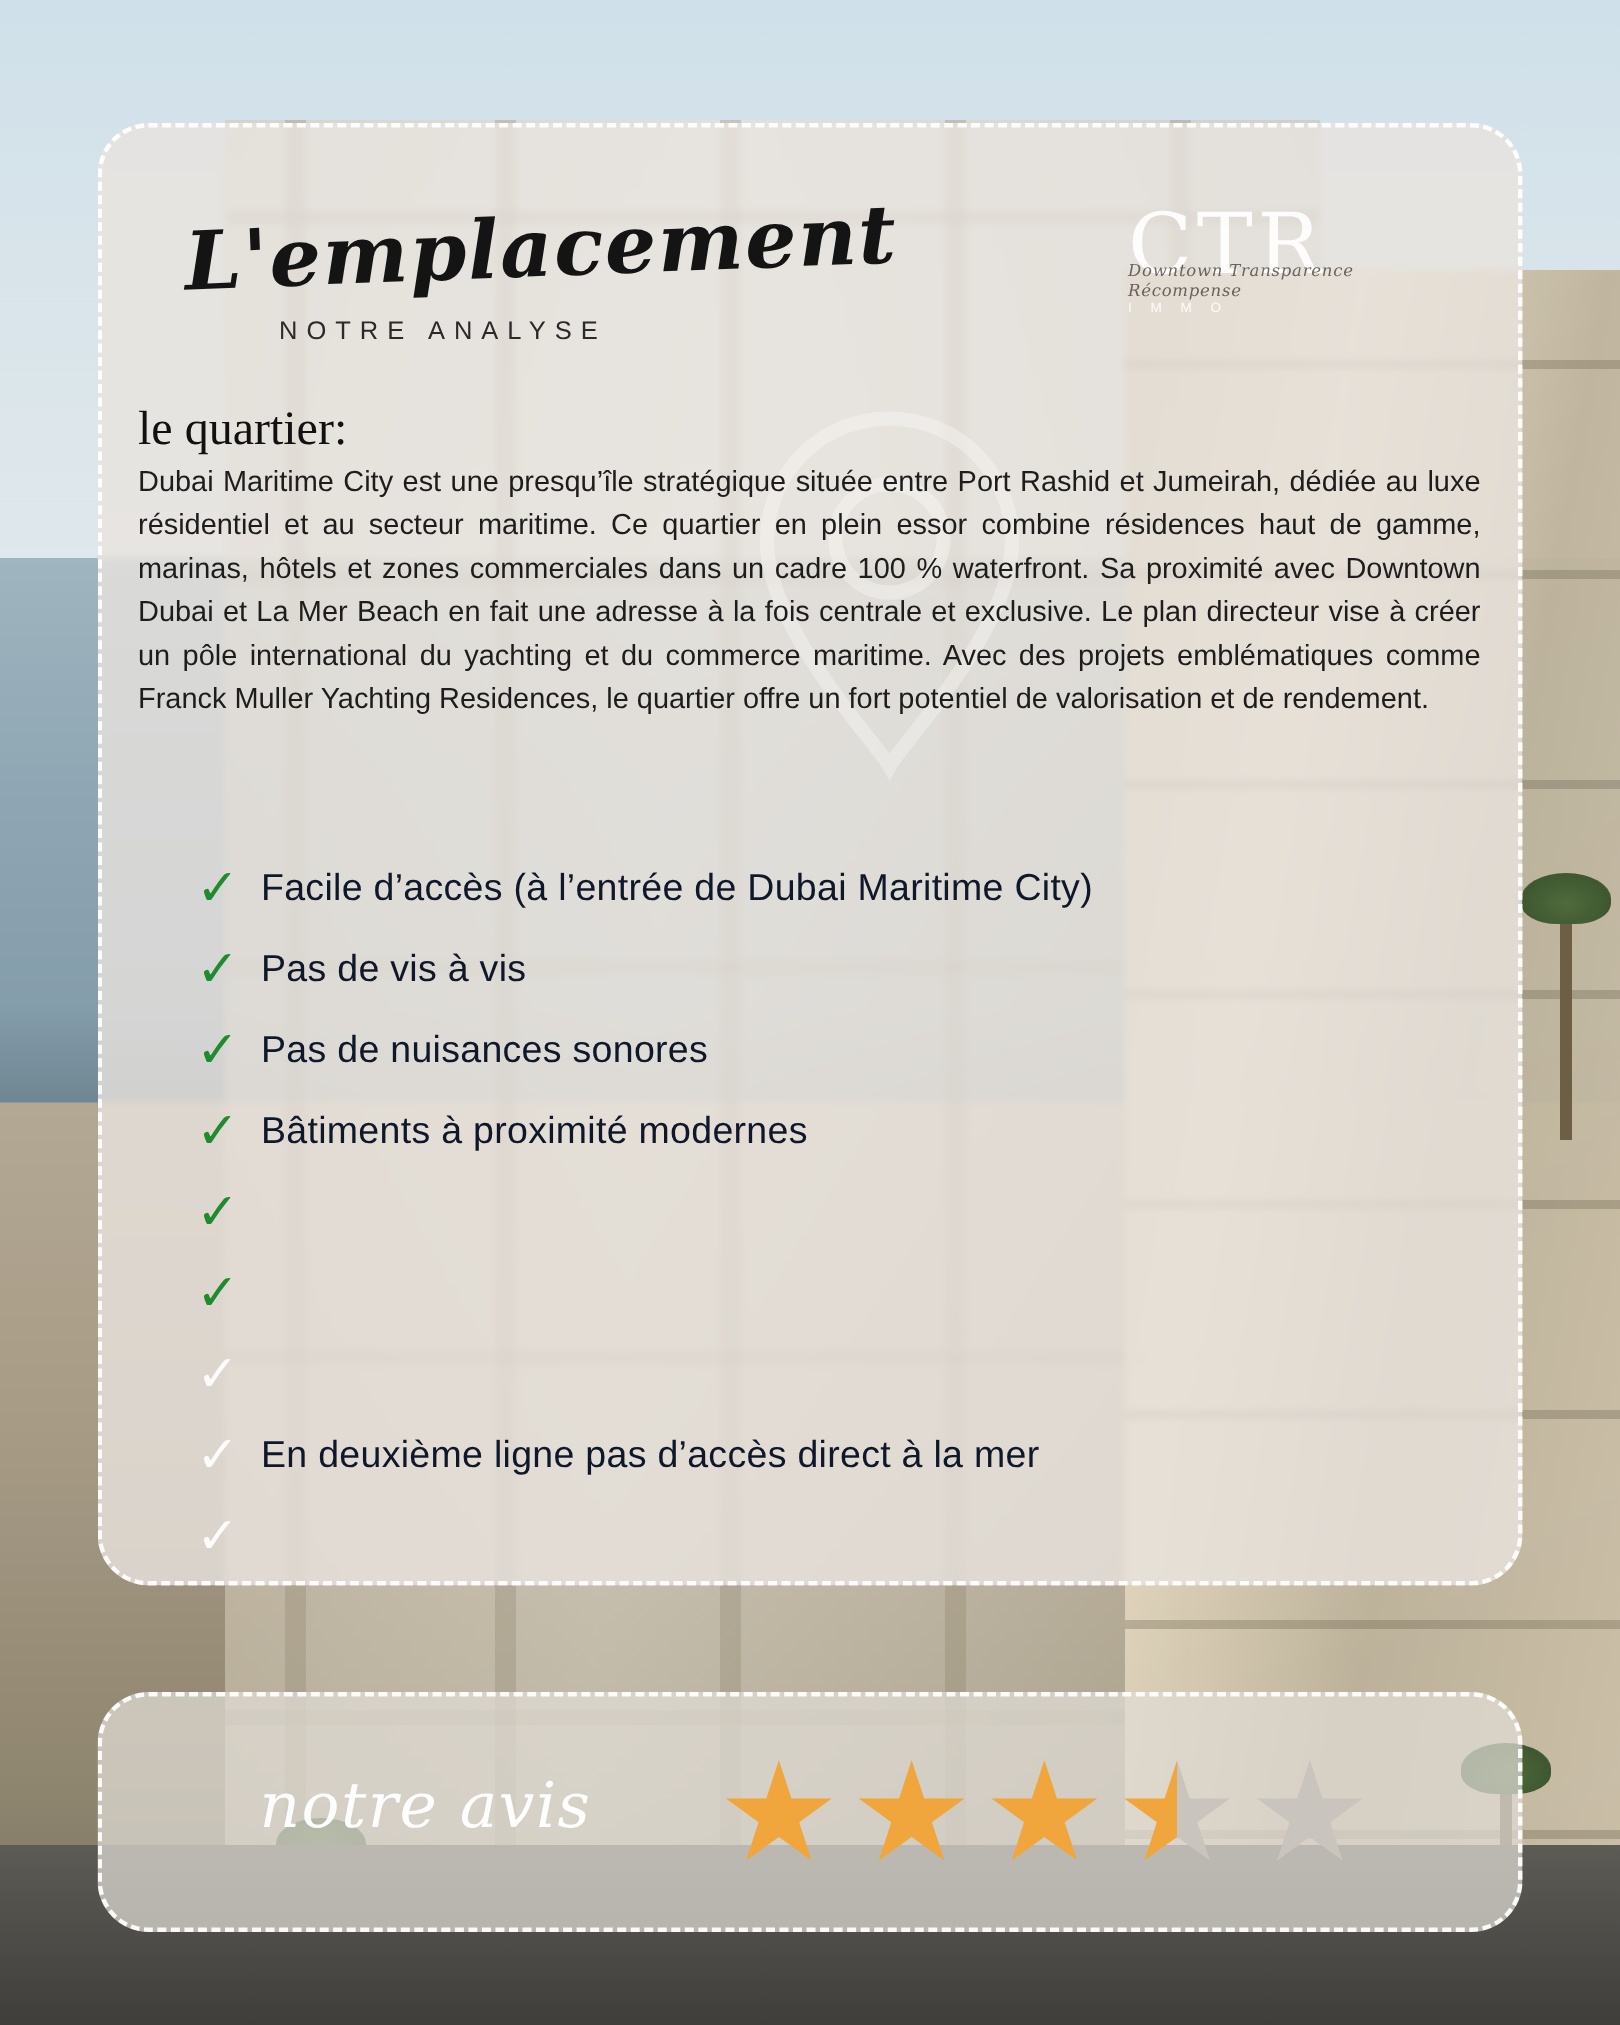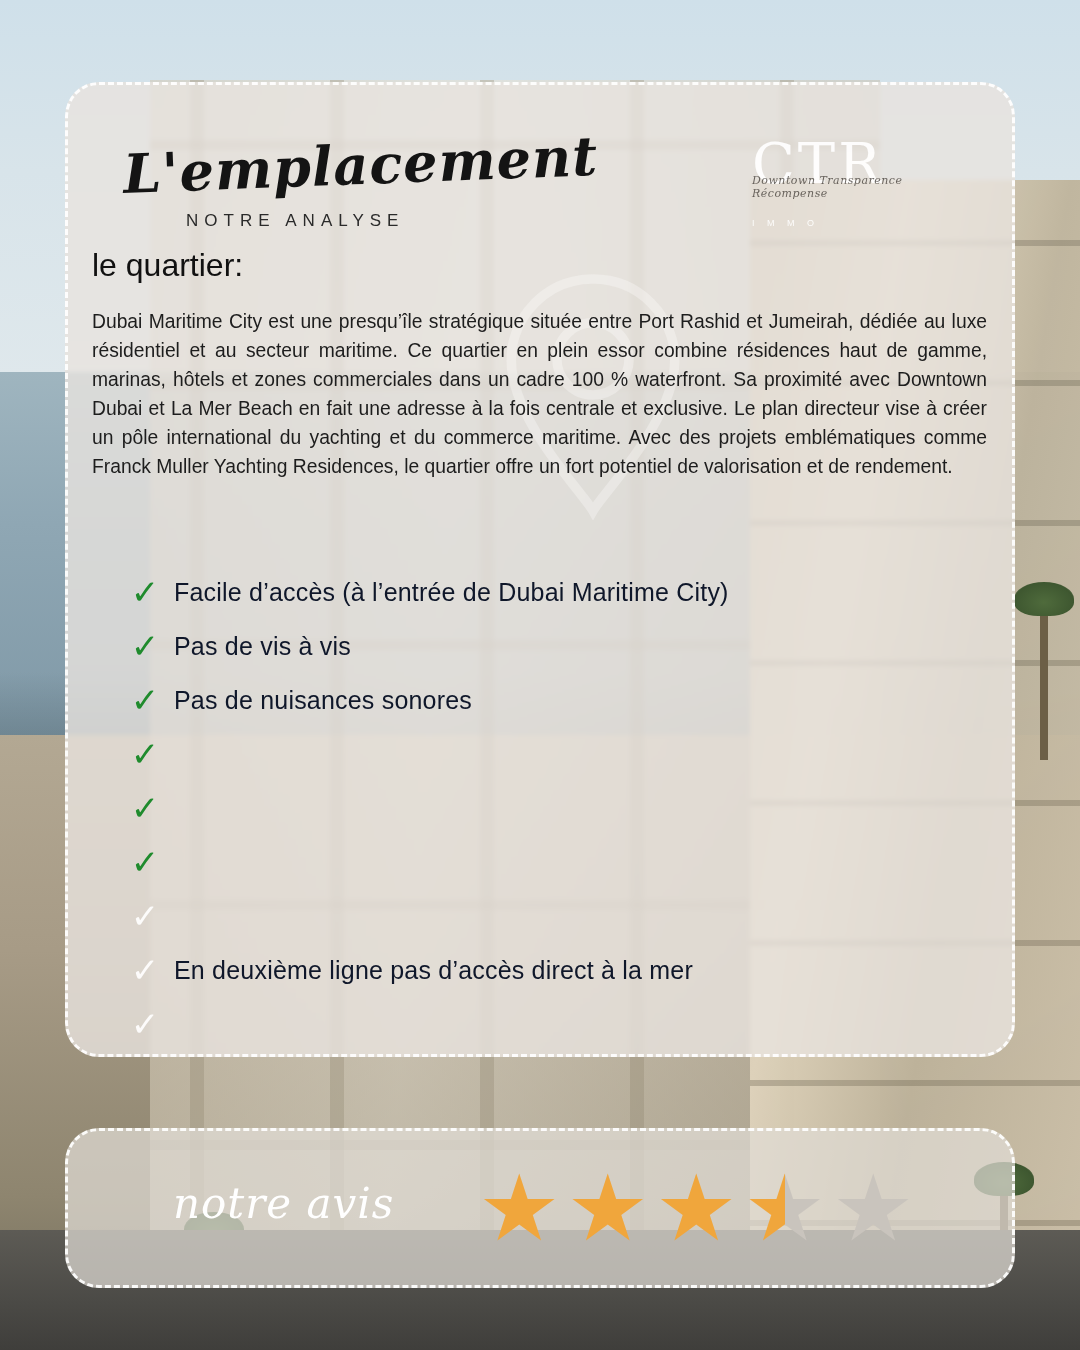--- a/index.html
+++ b/index.html
@@ -102,28 +102,28 @@
     font-family: "DejaVu Serif", serif;
     font-size: 56px; letter-spacing: 3px; line-height: 56px;
     color: rgba(255,255,255,0.92);
   }
   .logo .slogan {
     font-family: "DejaVu Serif", serif; font-style: italic;
     font-size: 11px; letter-spacing: .5px; margin-top: -18px;
     color: rgba(60,55,50,0.75);
   }
   .logo .sub {
-    font-size: 9px; letter-spacing: 5px; margin-top: 18px;
+    font-size: 9px; letter-spacing: 5px; margin-top: 0;
     color: rgba(255,255,255,0.9);
   }
 
   
   .section-head {
-    position: absolute; left: 24px; top: 162px;
-    font-family: Liberation Sans, sans-serif;
+    position: absolute; left: 24px; top: 182px;
+    font-family: Liberation Serif, serif;
     font-size: 32px; color: #111;
   }
   .paragraph {
     position: absolute; left: 24px; top: 222px; width: 895px;
     font-size: 19.3px; line-height: 29px;
     color: #1d1d1d; text-align: justify;
     font-family: "Liberation Sans", sans-serif;
   }
 
   
@@ -243,20 +243,21 @@
           <div class="check-row">
             <span class="check-mark">✓</span>
             <span class="check-label">Pas de vis à vis</span>
           </div>
           <div class="check-row">
             <span class="check-mark">✓</span>
             <span class="check-label">Pas de nuisances sonores</span>
           </div>
           <div class="check-row">
             <span class="check-mark">✓</span>
+            <span class="check-label">Bâtiments à proximité modernes</span>
           </div>
           <div class="check-row">
             <span class="check-mark">✓</span>
           </div>
           <div class="check-row">
             <span class="check-mark">✓</span>
           </div>
           <div class="check-row faded">
             <span class="check-mark">✓</span>
           </div>

